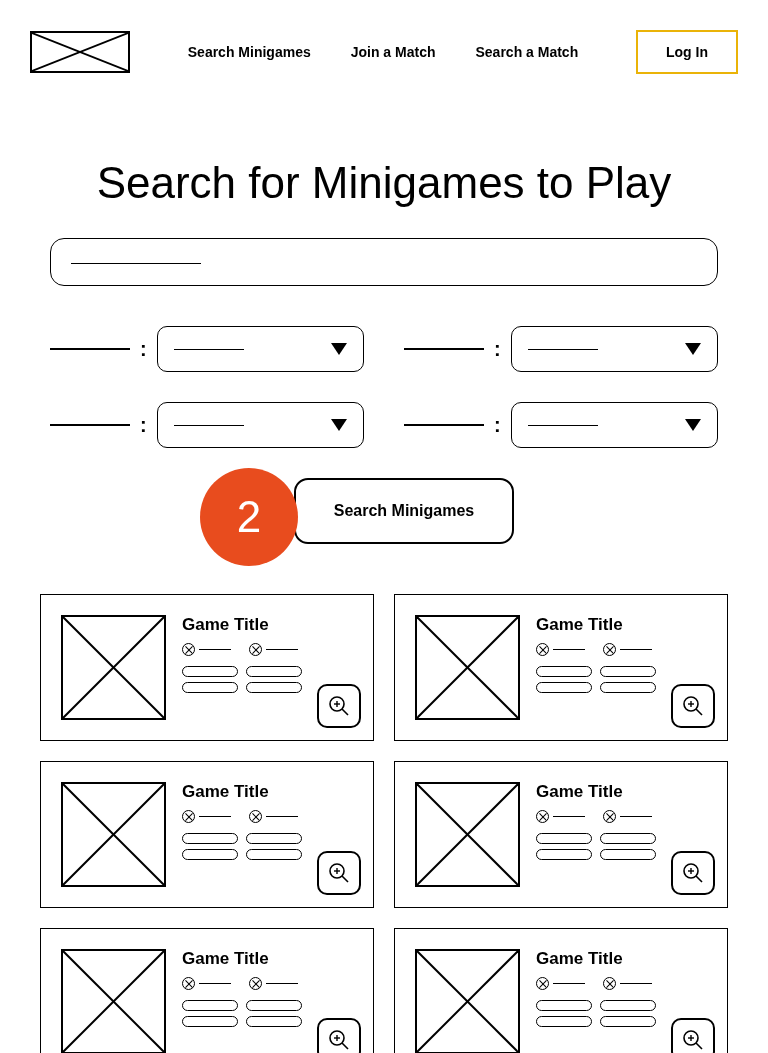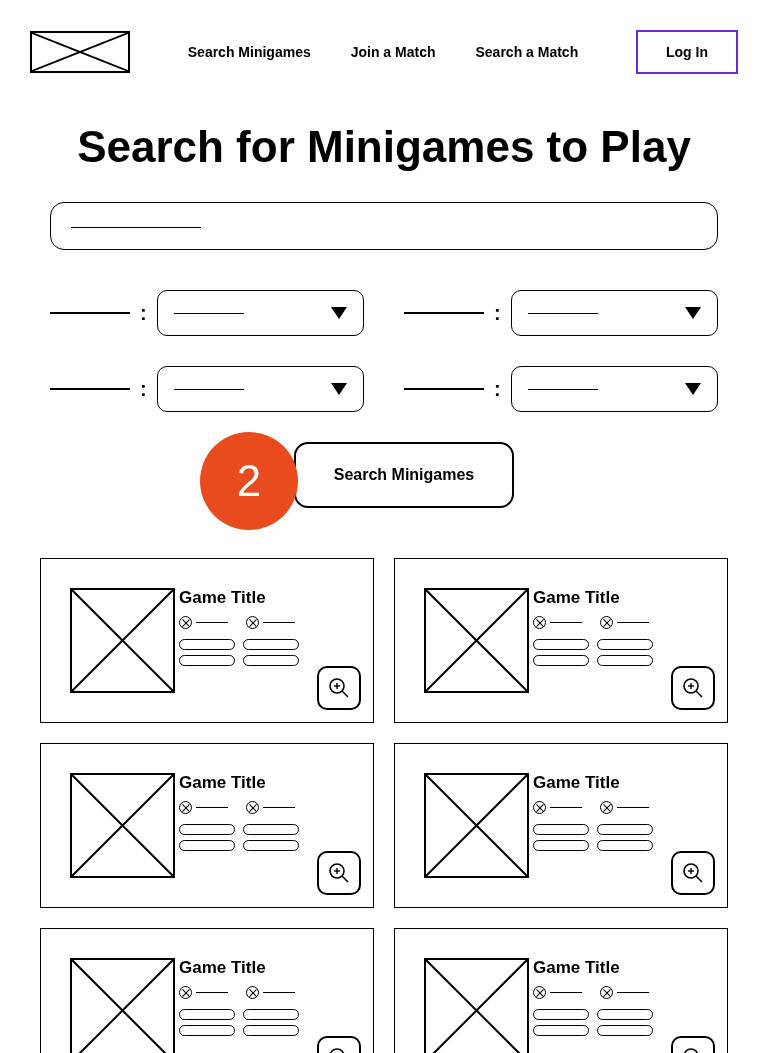--- a/index.html
+++ b/index.html
@@ -28,34 +28,34 @@
   .nav {
     flex: 1;
     display: flex;
     gap: 40px;
     justify-content: center;
     font-size: 14px;
     font-weight: 600;
   }
   .nav a { color: #000; text-decoration: none; cursor: pointer; }
   .login-btn {
-    border: 2px solid #6d28d9;
+    border: 2px solid #eab308;
     background: #fff;
     font-size: 14px;
     font-weight: 600;
     padding: 12px 28px;
     cursor: pointer;
     font-family: inherit;
   }
   
   .page-title {
     text-align: center;
     font-size: 44px;
-    font-weight: 700;
-    margin: 28px 30px 30px 30px;
+    font-weight: 400;
+    margin: 64px 30px 30px 30px;
   }
   
   .search-section {
     padding: 0 50px;
   }
   .search-input {
     width: 100%;
     height: 48px;
     border: 1.5px solid #000;
     border-radius: 14px;
@@ -149,23 +149,23 @@
   }
   
   .results {
     display: grid;
     grid-template-columns: 1fr 1fr;
     gap: 20px;
     padding: 0 40px 40px 40px;
   }
   .card {
     border: 1.5px solid #000;
-    padding: 29px;
-    display: flex;
-    gap: 4px;
+    padding: 20px;
+    display: flex;
+    gap: 16px;
     align-items: flex-start;
     position: relative;
   }
   .thumb {
     width: 105px;
     height: 105px;
     border: 2px solid #000;
     flex-shrink: 0;
   }
   .thumb svg { width: 100%; height: 100%; display: block; }

